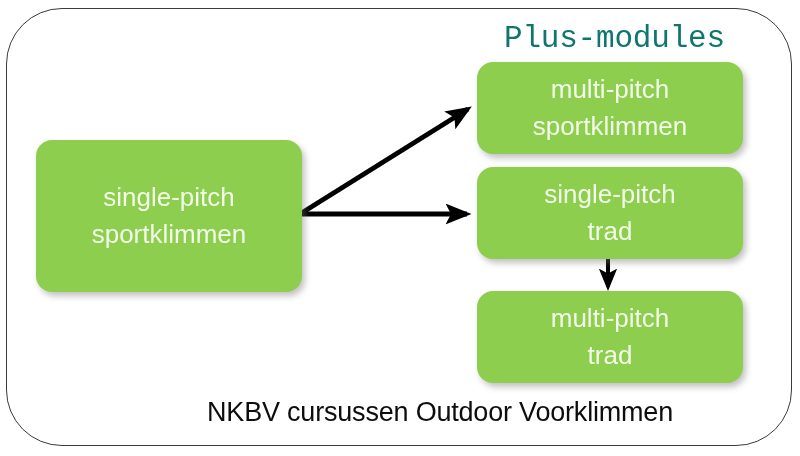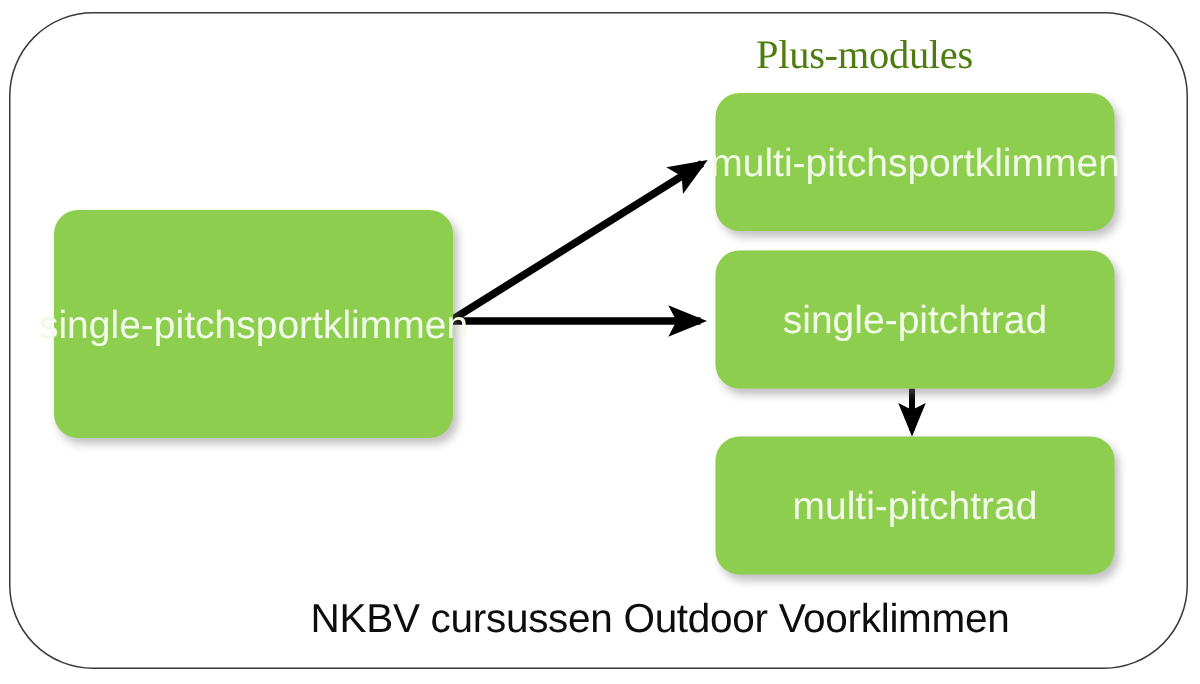--- a/index.html
+++ b/index.html
@@ -25,23 +25,23 @@
     width: 786px;
     height: 438px;
     box-sizing: border-box;
     border: 1.2px solid #3a3a3a;
     border-radius: 56px;
     background: transparent;
   }
   
   .group-label {
     position: absolute;
-    font-family: Liberation Serif, serif;
-    font-size: 27px;
-    color: #4d7c0f;
+    font-family: Liberation Mono, monospace;
+    font-size: 31px;
+    color: #0f766e;
     white-space: nowrap;
     letter-spacing: -0.2px;
   }
   #label-basiscursus {
     left: 85px;
     top: 99px;
   }
   #label-plusmodules {
     left: 504px;
     top: 21px;
@@ -60,20 +60,21 @@
     margin-left: 40px;
   }
   
   .node {
     position: absolute;
     box-sizing: border-box;
     background: #8ECE4E;
     border-radius: 16px;
     box-shadow: 3px 4px 6px rgba(120,120,120,0.45);
     display: flex;
+    flex-direction: column;
     align-items: center;
     justify-content: center;
     color: #F2FBE9;
     font-family: "Liberation Sans", sans-serif;
     font-size: 26px;
     line-height: 1.42;
     text-align: center;
     padding: 0 6px;
   }
   .node .line {

